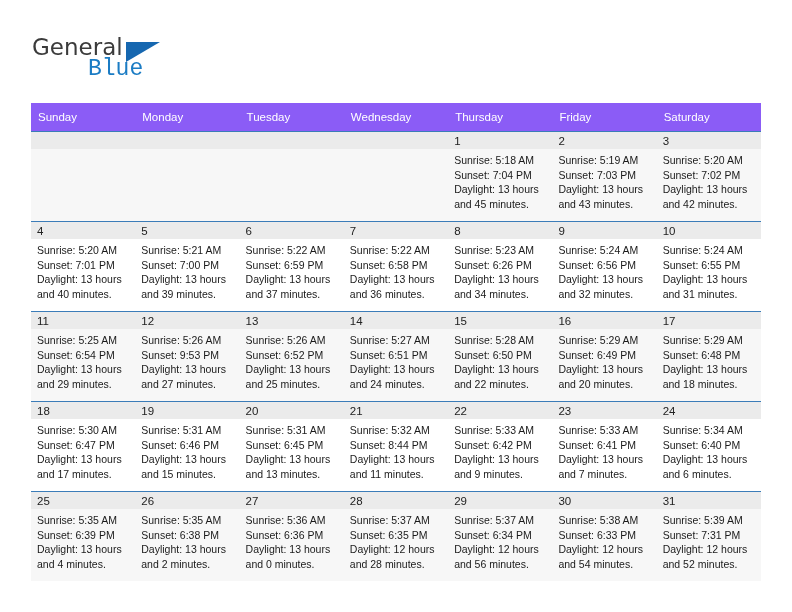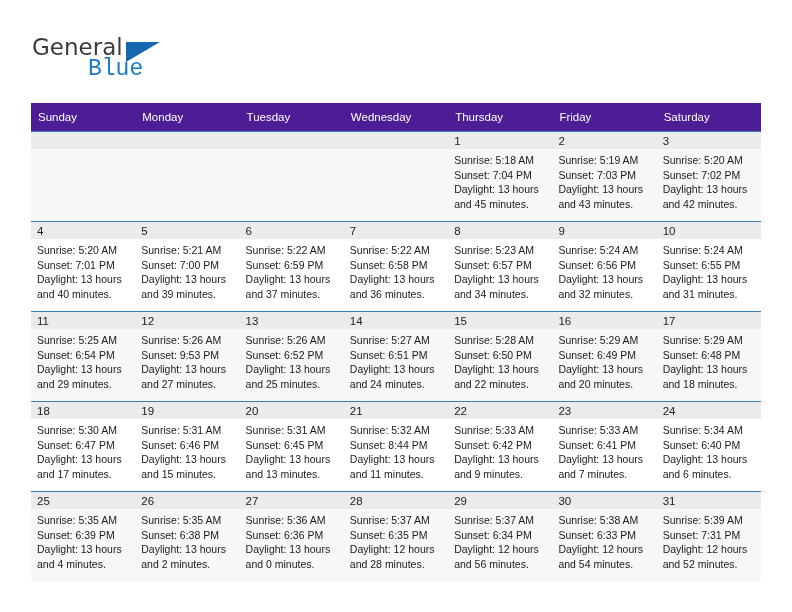--- a/index.html
+++ b/index.html
@@ -93,21 +93,21 @@
     width: 730px;
   }
   table.calendar {
     border-collapse: collapse;
     table-layout: fixed;
     width: 730px;
   }
   table.calendar col { width: 104.28px; }
 
   thead th {
-    background: #4c1d95;
+    background: #8b5cf6;
     color: #ffffff;
     font-size: 11.5px;
     font-weight: normal;
     text-align: left;
     padding: 5px 0 5px 7px;
     height: 18px;
     border: none;
   }
 
   tbody td {
@@ -282,21 +282,21 @@
                 <div>Sunrise: 5:22 AM</div>
                 <div>Sunset: 6:58 PM</div>
                 <div>Daylight: 13 hours</div>
                 <div>and 36 minutes.</div>
               </div>
             </td>
             <td>
               <div class="daynum-band">8</div>
               <div class="cell-body">
                 <div>Sunrise: 5:23 AM</div>
-                <div>Sunset: 6:57 PM</div>
+                <div>Sunset: 6:26 PM</div>
                 <div>Daylight: 13 hours</div>
                 <div>and 34 minutes.</div>
               </div>
             </td>
             <td>
               <div class="daynum-band">9</div>
               <div class="cell-body">
                 <div>Sunrise: 5:24 AM</div>
                 <div>Sunset: 6:56 PM</div>
                 <div>Daylight: 13 hours</div>

